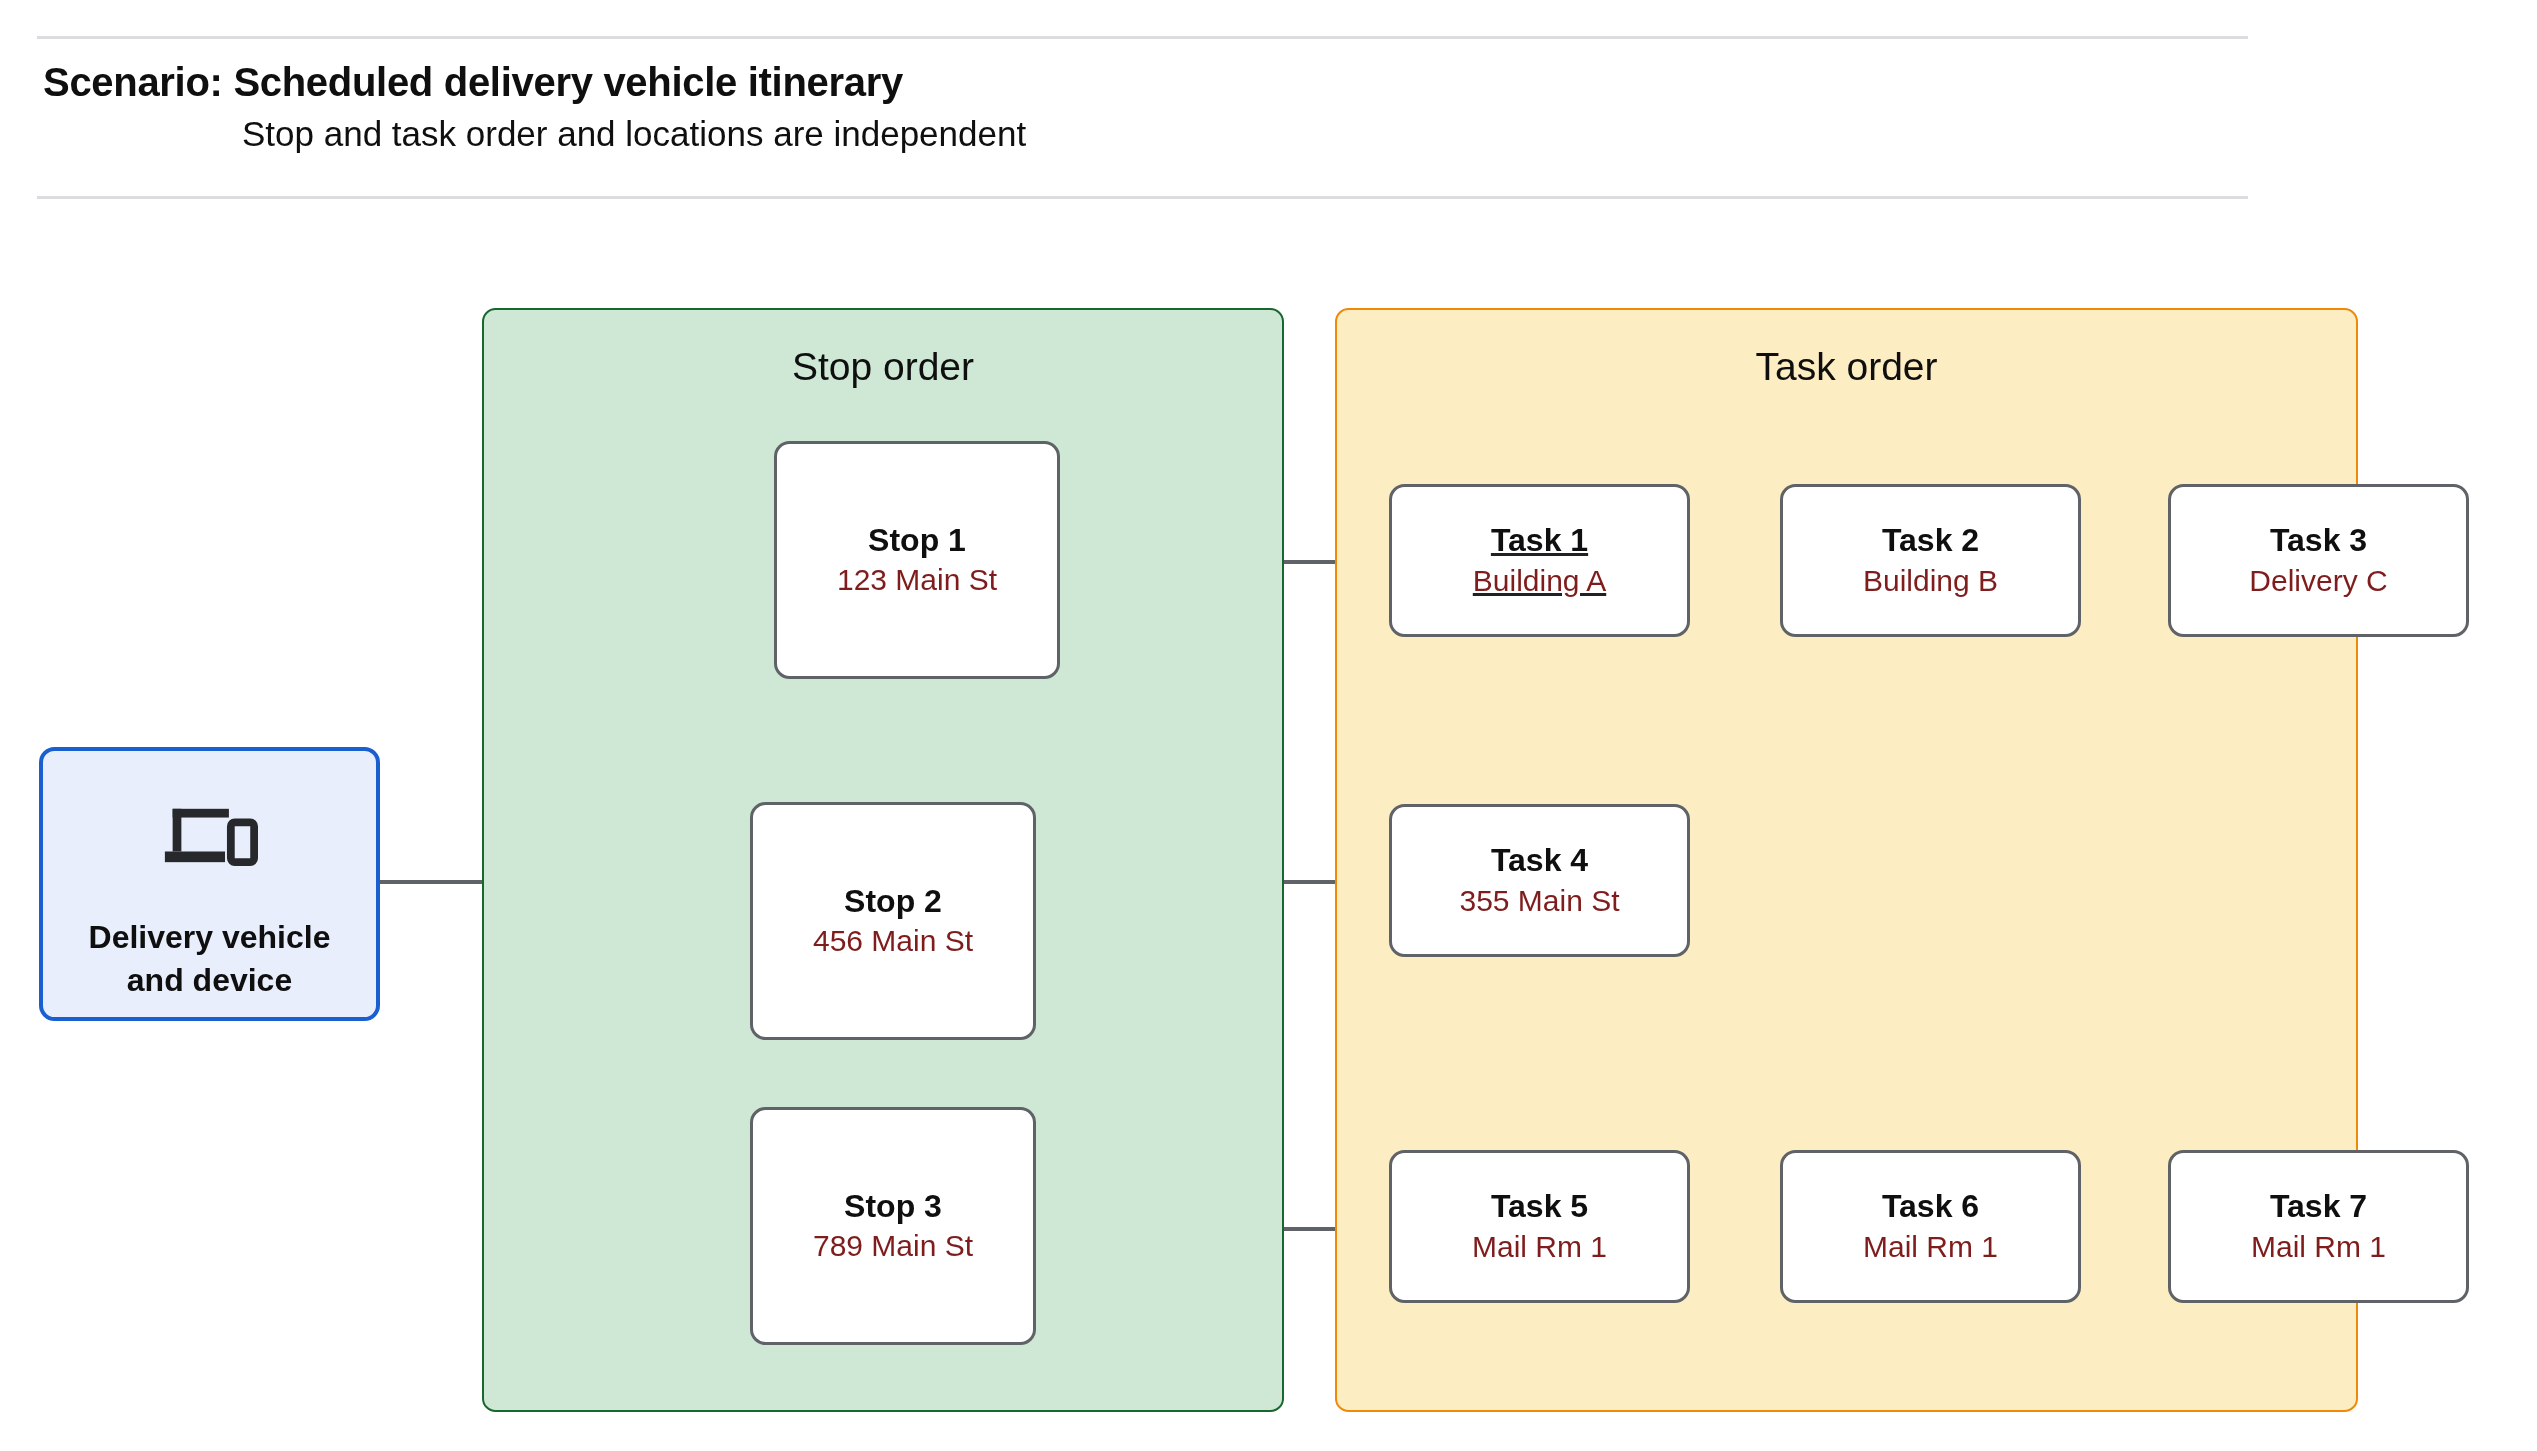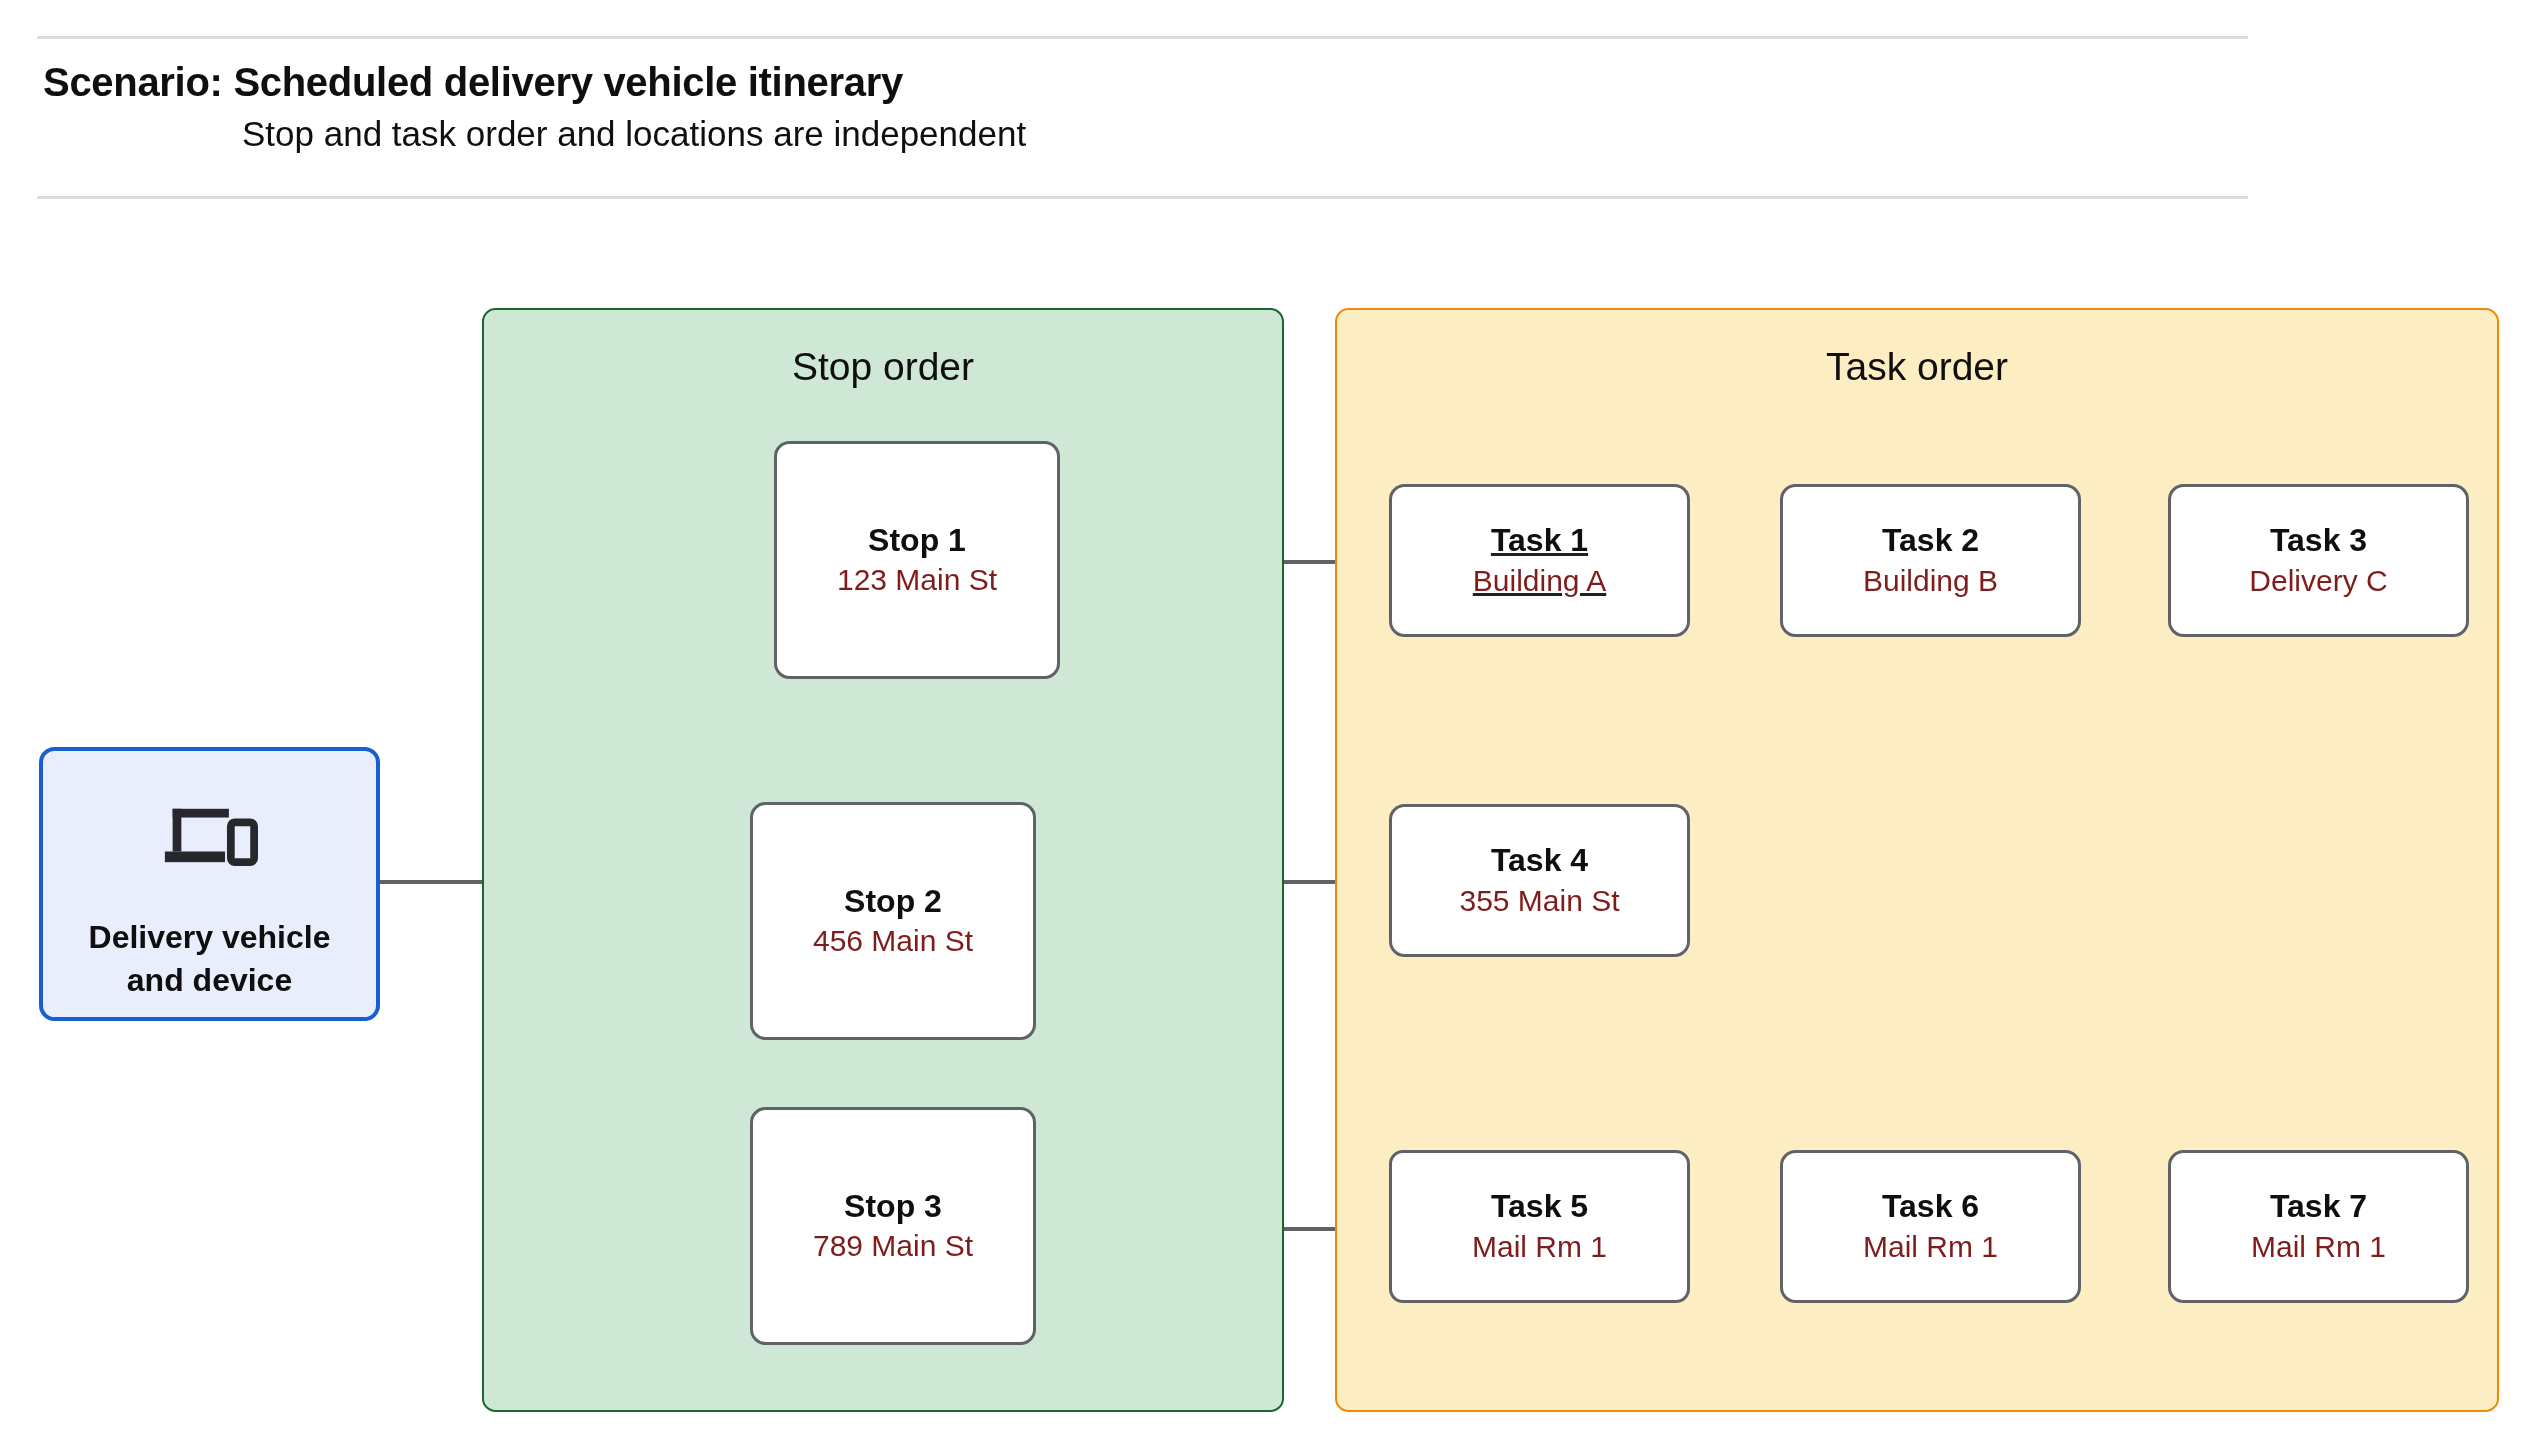--- a/index.html
+++ b/index.html
@@ -60,21 +60,21 @@
     left: 482px;
     top: 308px;
     width: 802px;
     height: 1104px;
     background: #cee8d5;
     border: 2.9px solid #17672f;
   }
   #group-task {
     left: 1335px;
     top: 308px;
-    width: 1164px;
+    width: 1023px;
     height: 1104px;
     background: #fcedc3;
     border: 2.9px solid #f08808;
   }
   .group-title {
     position: absolute;
     left: 0;
     right: 0;
     top: 35px;
     text-align: center;
@@ -215,21 +215,21 @@
   <div class="node task-node" style="left:2168px; top:484px;">
     <div class="node-title">Task 3</div>
     <div class="node-sub">Delivery C</div>
   </div>
 
   <div class="node task-node" style="left:1389px; top:804px;">
     <div class="node-title">Task 4</div>
     <div class="node-sub">355 Main St</div>
   </div>
 
-  <div class="node task-node" style="left:1389px; top:1150px;border-radius:14px;">
+  <div class="node task-node" style="left:1389px; top:1150px;">
     <div class="node-title">Task 5</div>
     <div class="node-sub">Mail Rm 1</div>
   </div>
   <div class="node task-node" style="left:1780px; top:1150px;">
     <div class="node-title">Task 6</div>
     <div class="node-sub">Mail Rm 1</div>
   </div>
   <div class="node task-node" style="left:2168px; top:1150px;">
     <div class="node-title">Task 7</div>
     <div class="node-sub">Mail Rm 1</div>

